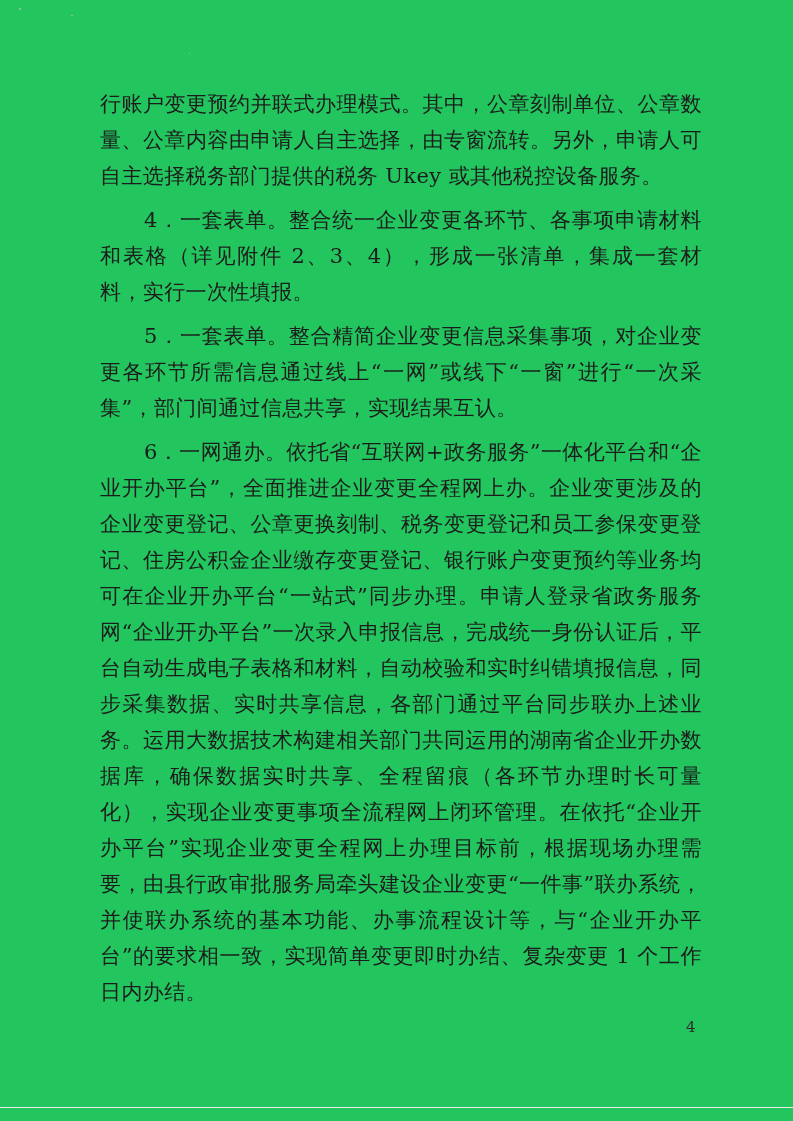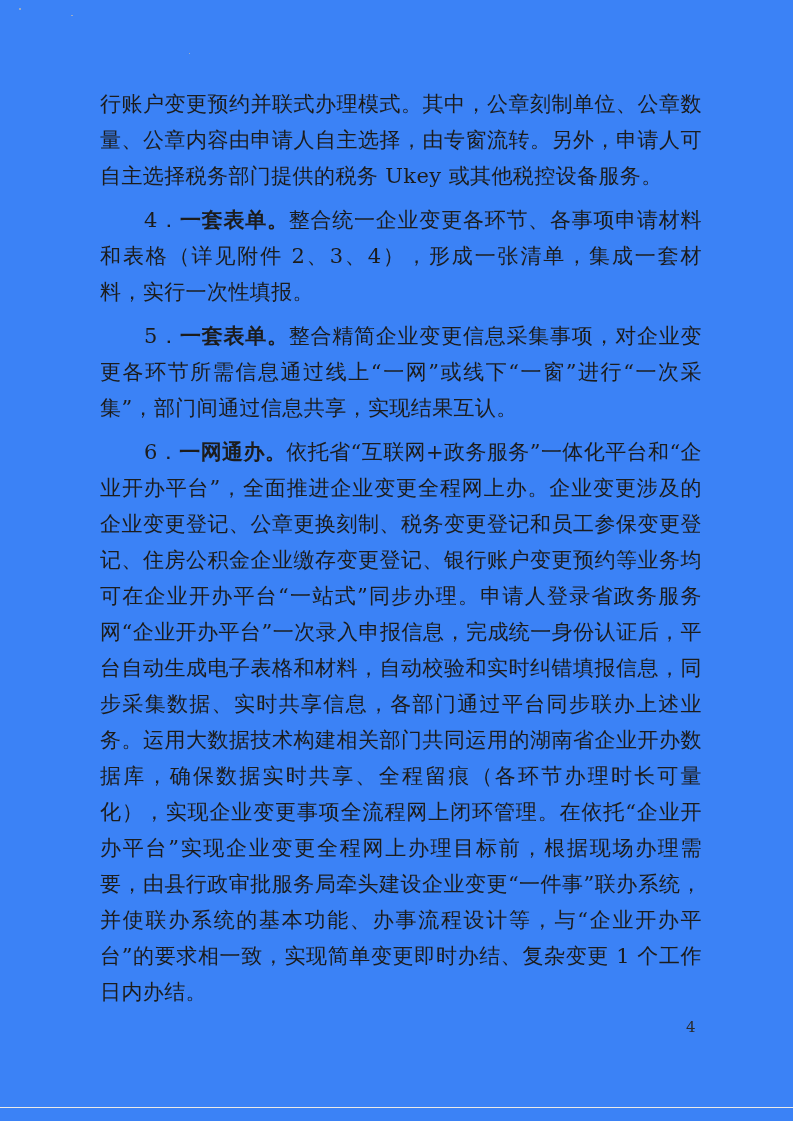--- a/index.html
+++ b/index.html
@@ -4,21 +4,21 @@
 <style>
   html, body {
     margin: 0;
     padding: 0;
     background: #ffffff;
   }
   .page {
     position: relative;
     width: 793px;
     height: 1121px;
-    background: #3b82f6;
+    background: #22c55e;
     overflow: hidden;
     font-family: "DejaVu Serif", "Liberation Serif", serif;
     color: #1c1c1c;
   }
   .doc-body {
     position: absolute;
     left: 100px;
     top: 86px;
     width: 602px;
   }
@@ -28,21 +28,21 @@
     line-height: 36px;
     letter-spacing: 0.4px;
     text-align: justify;
     text-justify: inter-ideograph;
   }
   .doc-body p.indent {
     text-indent: 44px;
     margin-top: 8px;
   }
   .doc-body .run-bold {
-    font-weight: 700;
+    font-weight: 400;
   }
   .page-number {
     position: absolute;
     left: 686px;
     top: 1018px;
     font-size: 15px;
     color: #2a2a2a;
     font-family: "DejaVu Serif", "Liberation Serif", serif;
   }
   .paper-edge {

